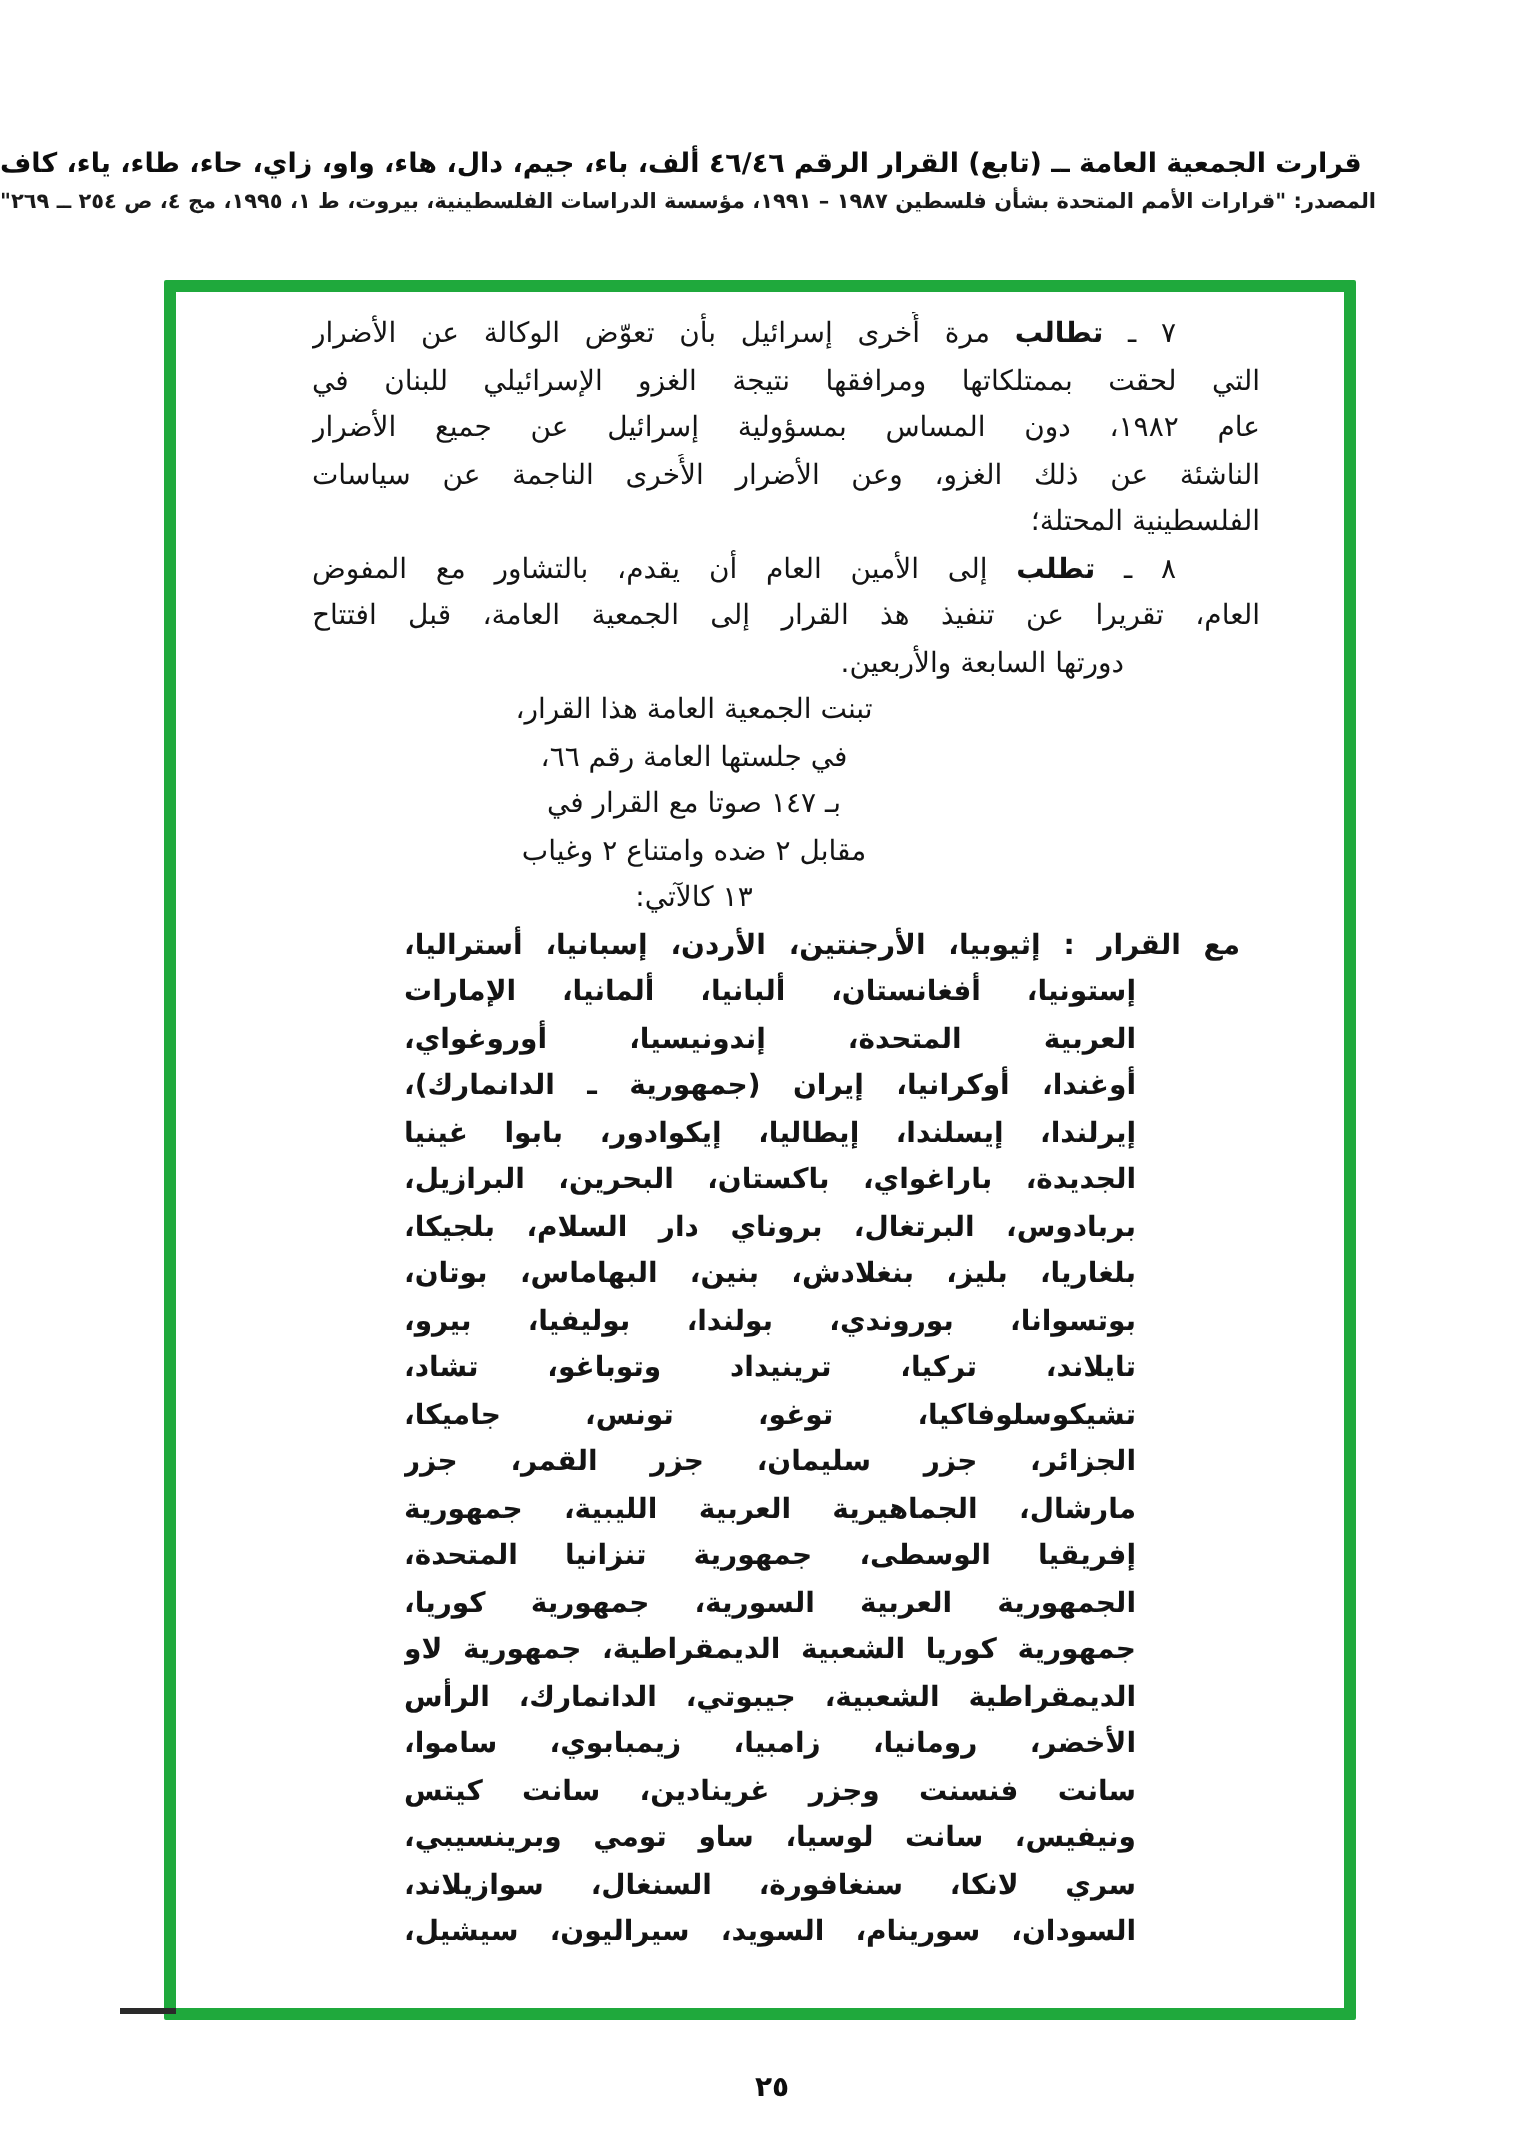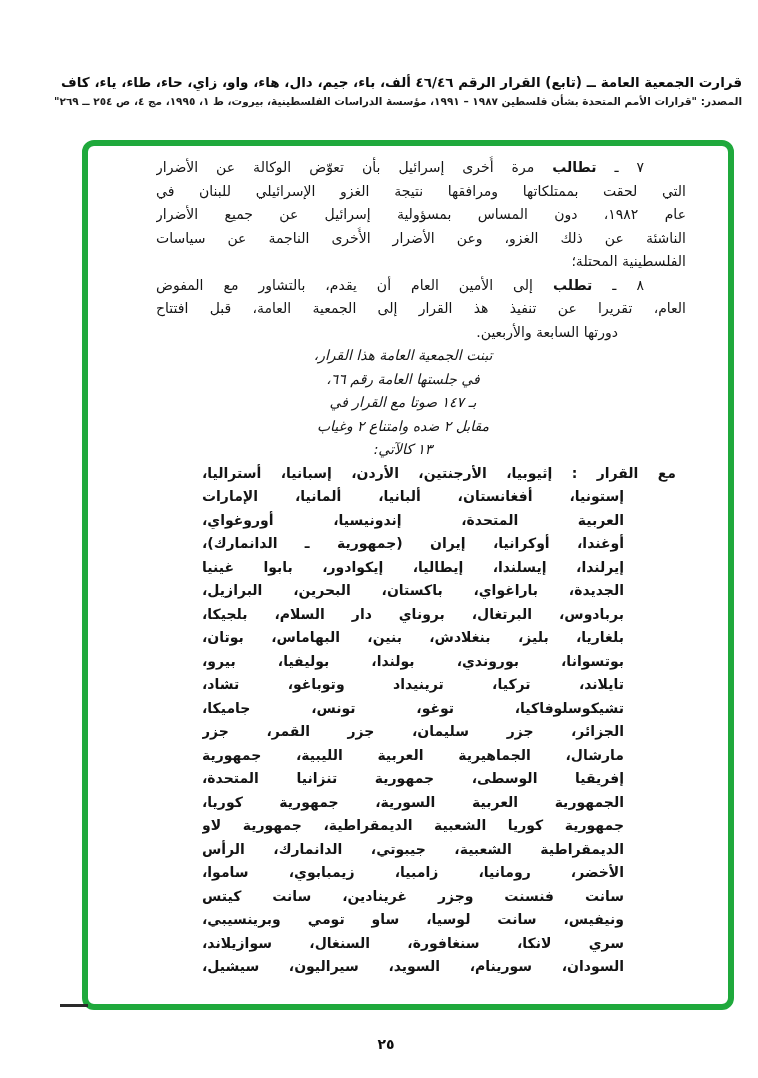--- a/index.html
+++ b/index.html
@@ -8,45 +8,45 @@
   .sheet {
     position: relative;
     width: 758px;
     height: 1078px;
     background: #ffffff;
     overflow: hidden;
     direction: rtl;
   }
 
   
-  .header { position: absolute; top: 74px; right: 16px; left: 0; text-align: right; }
+  .header { position: absolute; top: 74px; right: 16px; left: 0; text-align: left; }
   .h-title {
     font-size: 13.5px;
     font-weight: 700;
     letter-spacing: 0;
     white-space: nowrap;
     color: #0d0d0d;
   }
   .h-source {
     margin-top: 5px;
     font-size: 10.5px;
     font-weight: 700;
     white-space: nowrap;
     color: #1a1a1a;
   }
 
   
   .frame {
     position: absolute;
     top: 140px;
     left: 82px;
-    width: 652px;
+    width: 596px;
     height: 870px;
     border: 6px solid #1fa93c;
-    border-radius: 12px;
+    border-radius: 1px;
     background: #ffffff;
     overflow: hidden;
   }
   .body-col {
     padding: 10px 42px 0 68px;
     font-size: 14px;
     line-height: 23.5px;
     color: #141414;
   }
 
@@ -56,21 +56,21 @@
     height: 23.5px;
     overflow: hidden;
   }
   .line.pfirst { text-indent: 42px; }
   .line.plast  { text-align: right; text-align-last: right; }
   .line.plast.indent70 { padding-left: 0; text-align-last: right; margin-right: 0; padding-right: 68px; }
 
   .verb { font-weight: 700; }
 
   
-  .note { width: 310px; margin-right: 128px; font-style: italic; }
+  .note { width: 310px; margin-right: 128px; }
   .note-line {
     text-align: center;
     text-align-last: center;
     height: 23.5px;
     overflow: hidden;
   }
 
   
   .votelist { padding-right: 62px; padding-left: 46px; font-weight: bold; }
   .votelist .vfirst { margin-right: -52px; }

